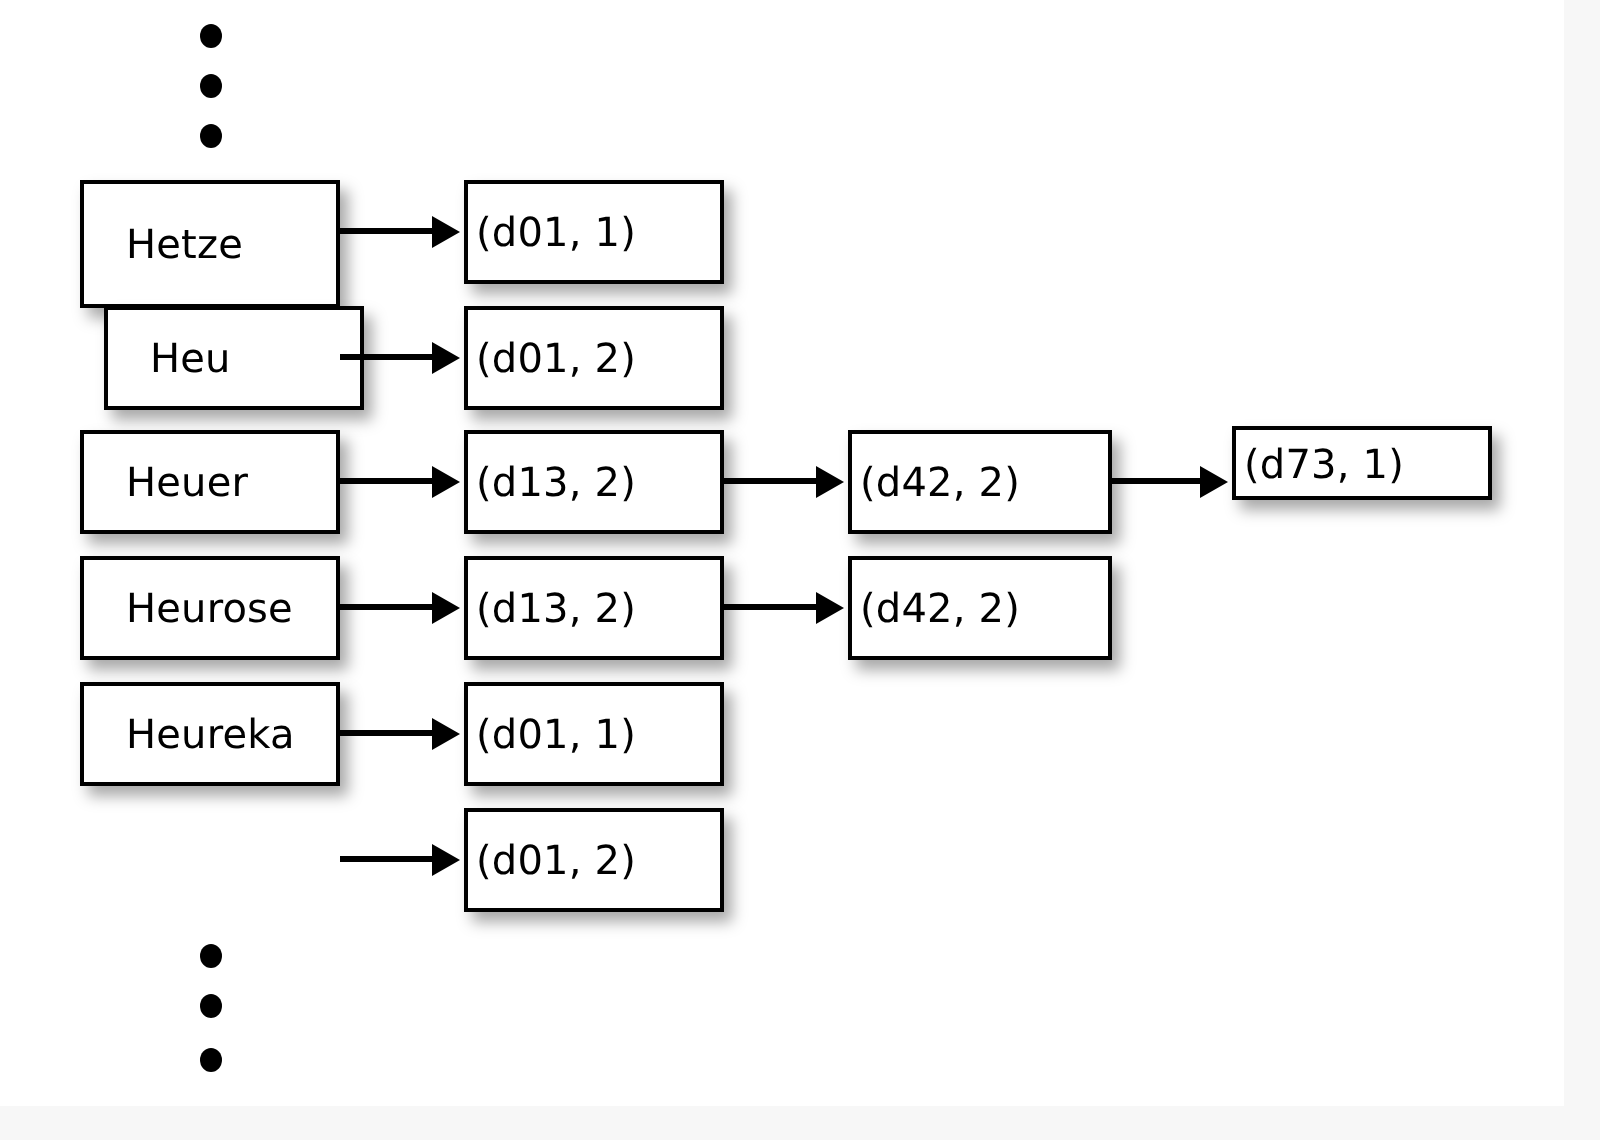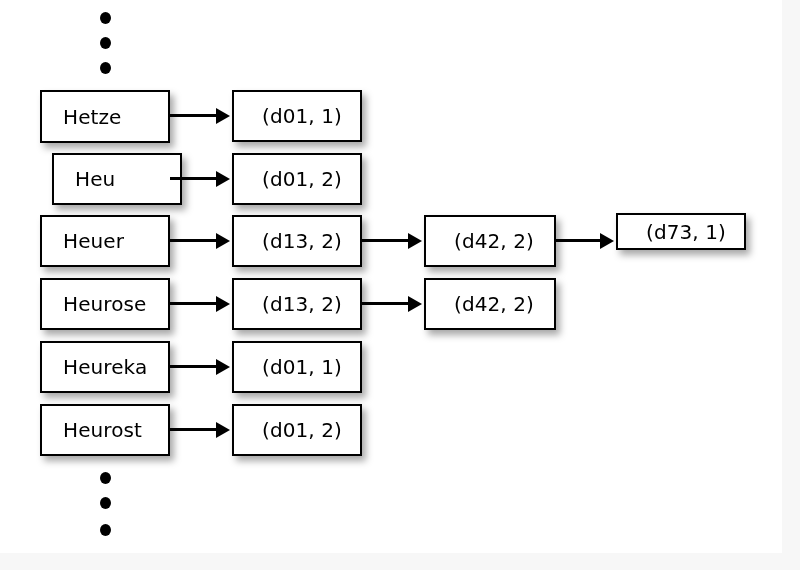--- a/index.html
+++ b/index.html
@@ -40,21 +40,21 @@
     font-size: 20px;
     color: #000000;
     letter-spacing: 0.1px;
     white-space: nowrap;
   }
   .node.term {
     padding-left: 21px;
     justify-content: flex-start;
   }
   .node.post {
-    padding-left: 28px;
+    padding-left: 4px;
     justify-content: flex-start;
   }
 
   .dot {
     position: absolute;
     width: 11px;
     height: 12px;
     border-radius: 50%;
     background: #000000;
   }
@@ -79,26 +79,25 @@
 <div id="canvas"></div>
 
 <div id="diagram">
 
   <div>
     <div class="dot" style="left:100px; top:12px;"></div>
     <div class="dot" style="left:100px; top:37px;"></div>
     <div class="dot" style="left:100px; top:62px;"></div>
   </div>
 
-  <div class="node term" style="left:40px; top:90px; width:130px; height:53px;">Hetze</div>
+  <div class="node term" style="left:40px; top:90px; width:130px; height:64px;">Hetze</div>
   <div class="node term" style="left:40px; top:153px; width:130px; height:52px;margin-left:12px;">Heu</div>
   <div class="node term" style="left:40px; top:215px; width:130px; height:52px;">Heuer</div>
   <div class="node term" style="left:40px; top:278px; width:130px; height:52px;">Heurose</div>
   <div class="node term" style="left:40px; top:341px; width:130px; height:52px;">Heureka</div>
-  <div class="node term" style="left:40px; top:404px; width:130px; height:52px;">Heurost</div>
 
   <div class="edge-line" style="left:170px; top:114px; width:48px;"></div>
   <div class="edge-head" style="left:216px; top:108px;"></div>
 
   <div class="edge-line" style="left:170px; top:177px; width:48px;"></div>
   <div class="edge-head" style="left:216px; top:171px;"></div>
 
   <div class="edge-line" style="left:170px; top:239px; width:48px;"></div>
   <div class="edge-head" style="left:216px; top:233px;"></div>
 

